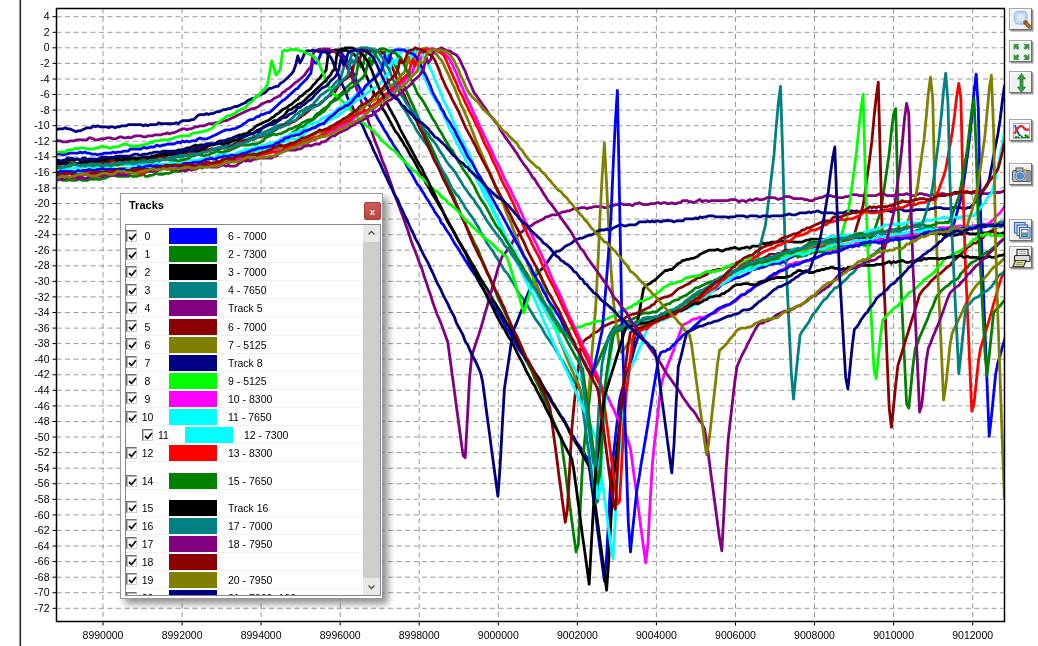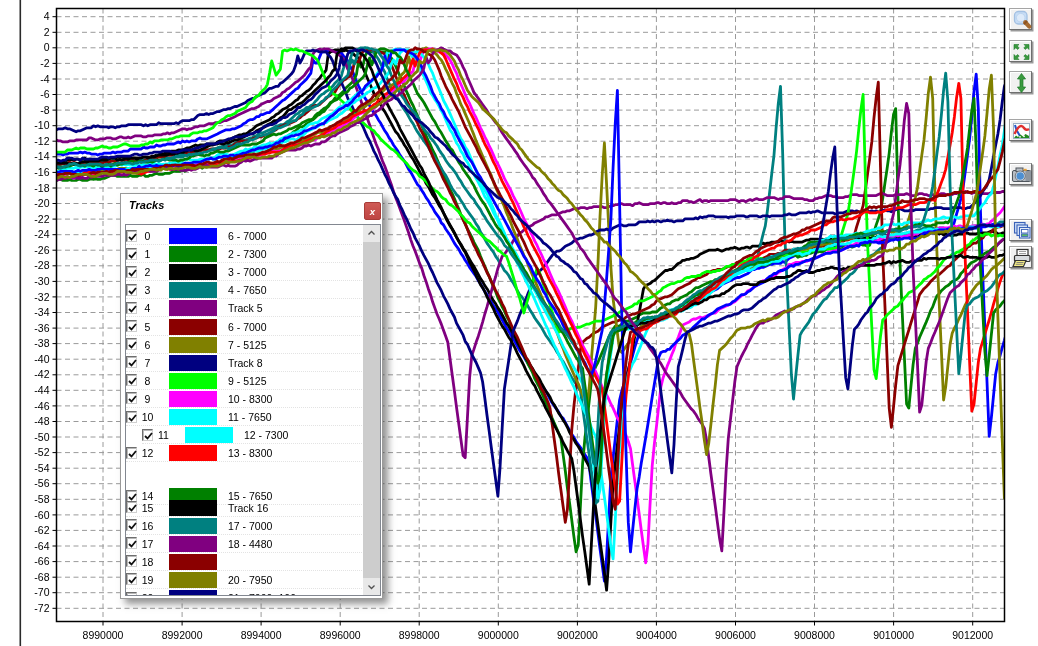--- a/index.html
+++ b/index.html
@@ -189,21 +189,21 @@
 <path stroke="#000000" d="M56.5,163.2 L58.7,163.2 L60.8,163.2 L63.0,163.2 L65.2,163.2 L67.4,163.2 L69.5,164.2 L71.7,163.2 L73.9,164.2 L76.1,163.2 L78.2,164.2 L80.4,162.2 L82.6,162.2 L84.8,161.2 L86.9,162.2 L89.1,161.2 L91.3,161.2 L93.5,161.2 L95.6,161.2 L97.8,161.2 L100.0,160.2 L102.2,160.2 L104.3,160.2 L106.5,160.2 L108.7,159.2 L110.9,158.1 L113.0,158.1 L115.2,158.1 L117.4,160.2 L119.6,159.2 L121.7,160.2 L123.9,159.2 L126.1,158.1 L128.2,159.2 L130.4,158.1 L132.6,158.1 L134.8,158.1 L136.9,159.2 L139.1,158.1 L141.3,158.1 L143.5,157.1 L145.6,157.1 L147.8,158.1 L150.0,158.1 L152.2,157.1 L154.3,157.1 L156.5,156.1 L158.7,155.1 L160.9,155.1 L163.0,155.1 L165.2,155.1 L167.4,155.1 L169.6,154.1 L171.7,154.1 L173.9,154.1 L176.1,155.1 L178.3,154.1 L180.4,153.1 L182.6,153.1 L184.8,151.1 L186.9,151.1 L189.1,150.0 L191.3,150.0 L193.5,150.0 L195.6,151.1 L197.8,151.1 L200.0,150.0 L202.2,149.0 L204.3,148.0 L206.5,147.0 L208.7,146.0 L210.9,145.0 L213.0,145.0 L215.2,144.0 L217.4,144.0 L219.6,143.0 L221.7,144.0 L223.9,144.0 L226.1,143.0 L228.3,143.0 L230.4,141.9 L232.6,140.9 L234.8,139.9 L237.0,139.9 L239.1,138.9 L241.3,137.9 L243.5,136.9 L245.7,135.9 L247.8,134.9 L250.0,133.9 L252.2,133.9 L254.3,132.8 L256.5,130.8 L258.7,129.8 L260.9,128.8 L263.0,127.8 L265.2,126.8 L267.4,124.7 L269.6,123.7 L271.7,122.7 L273.9,120.7 L276.1,120.7 L278.3,119.7 L280.4,117.7 L282.6,116.7 L284.8,114.6 L287.0,111.6 L289.1,109.6 L291.3,109.6 L293.5,107.5 L295.7,106.5 L297.8,104.5 L300.0,103.5 L302.2,102.5 L304.4,100.5 L306.5,98.4 L308.7,96.4 L310.9,94.4 L313.0,92.4 L315.2,90.3 L317.4,88.3 L319.6,86.3 L321.7,84.3 L323.9,82.2 L326.1,80.2 L328.3,77.2 L330.4,75.2 L332.6,71.1 L334.8,69.1 L337.0,53.9 L339.1,51.9 L341.3,48.9 L343.5,48.9 L345.7,47.8 L347.8,47.8 L350.0,47.8 L352.2,47.8 L354.4,48.9 L356.5,50.9 L358.7,51.9 L360.9,53.9 L363.1,54.9 L365.2,58.0 L367.4,61.0 L369.6,66.1 L371.8,70.1 L373.9,76.2 L376.1,81.2 L378.3,86.3 L380.4,91.4 L382.6,94.4 L384.8,99.4 L387.0,103.5 L389.1,107.5 L391.3,111.6 L393.5,115.6 L395.7,119.7 L397.8,123.7 L400.0,128.8 L402.2,132.8 L404.4,136.9 L406.5,140.9 L408.7,145.0 L410.9,149.0 L413.1,153.1 L415.2,157.1 L417.4,161.2 L419.6,165.2 L421.8,168.3 L423.9,173.3 L426.1,177.4 L428.3,181.4 L430.5,186.5 L432.6,190.5 L434.8,194.6 L437.0,199.6 L439.2,203.7 L441.3,207.7 L443.5,212.8 L445.7,216.8 L447.8,220.9 L450.0,224.9 L452.2,229.0 L454.4,233.0 L456.5,237.1 L458.7,241.1 L460.9,245.2 L463.1,249.2 L465.2,252.2 L467.4,257.3 L469.6,262.4 L471.8,266.4 L473.9,270.5 L476.1,275.5 L478.3,279.6 L480.5,284.6 L482.6,287.7 L484.8,291.7 L487.0,296.8 L489.2,300.8 L491.3,304.9 L493.5,308.9 L495.7,314.0 L497.9,318.0 L500.0,322.1 L502.2,326.1 L504.4,329.2 L506.5,333.2 L508.7,337.2 L510.9,340.3 L513.1,344.3 L515.2,348.4 L517.4,353.4 L519.6,357.5 L521.8,361.5 L523.9,365.6 L526.1,370.6 L528.3,374.7 L530.5,378.7 L532.6,382.8 L534.8,385.8 L537.0,390.9 L539.2,394.9 L541.3,399.0 L543.5,403.0 L545.7,408.1 L547.9,412.1 L550.0,416.2 L552.2,420.2 L554.4,425.3 L556.6,429.3 L558.7,433.4 L560.9,437.4 L563.1,442.5 L565.3,446.5 L567.4,450.6 L569.6,454.6 L571.8,458.7 L573.9,470.8 L576.1,487.0 L578.3,503.2 L580.5,520.4 L582.6,536.6 L584.8,551.8 L587.0,568.0 L589.2,584.2 L591.3,545.7 L593.5,506.2 L595.7,470.8 L597.9,452.6 L600.0,433.4 L602.2,414.2 L604.4,397.0 L606.6,389.9 L608.7,382.8 L610.9,375.7 L613.1,368.6 L615.3,361.5 L617.4,354.5 L619.6,347.4 L621.8,340.3 L624.0,333.2 L626.1,326.1 L628.3,326.1 L630.5,326.1 L632.6,326.1 L634.8,325.1 L637.0,325.1 L639.2,324.1 L641.3,323.1 L643.5,323.1 L645.7,323.1 L647.9,322.1 L650.0,322.1 L652.2,321.1 L654.4,320.0 L656.6,320.0 L658.7,320.0 L660.9,319.0 L663.1,318.0 L665.3,317.0 L667.4,315.0 L669.6,314.0 L671.8,313.0 L674.0,313.0 L676.1,312.0 L678.3,310.9 L680.5,310.9 L682.7,309.9 L684.8,308.9 L687.0,307.9 L689.2,305.9 L691.4,304.9 L693.5,303.9 L695.7,302.8 L697.9,303.9 L700.0,302.8 L702.2,301.8 L704.4,299.8 L706.6,299.8 L708.7,297.8 L710.9,296.8 L713.1,296.8 L715.3,295.8 L717.4,295.8 L719.6,295.8 L721.8,293.7 L724.0,293.7 L726.1,291.7 L728.3,290.7 L730.5,288.7 L732.7,286.7 L734.8,285.6 L737.0,284.6 L739.2,284.6 L741.4,284.6 L743.5,283.6 L745.7,283.6 L747.9,283.6 L750.1,284.6 L752.2,284.6 L754.4,284.6 L756.6,284.6 L758.8,282.6 L760.9,281.6 L763.1,281.6 L765.3,281.6 L767.4,280.6 L769.6,279.6 L771.8,278.6 L774.0,278.6 L776.1,277.5 L778.3,277.5 L780.5,277.5 L782.7,277.5 L784.8,277.5 L787.0,276.5 L789.2,276.5 L791.4,275.5 L793.5,273.5 L795.7,272.5 L797.9,270.5 L800.1,270.5 L802.2,271.5 L804.4,271.5 L806.6,270.5 L808.8,272.5 L810.9,272.5 L813.1,272.5 L815.3,271.5 L817.5,270.5 L819.6,270.5 L821.8,269.5 L824.0,269.5 L826.1,268.4 L828.3,268.4 L830.5,267.4 L832.7,267.4 L834.8,268.4 L837.0,268.4 L839.2,269.5 L841.4,269.5 L843.5,268.4 L845.7,269.5 L847.9,267.4 L850.1,267.4 L852.2,268.4 L854.4,267.4 L856.6,266.4 L858.8,266.4 L860.9,265.4 L863.1,265.4 L865.3,265.4 L867.5,265.4 L869.6,265.4 L871.8,265.4 L874.0,265.4 L876.2,264.4 L878.3,264.4 L880.5,264.4 L882.7,263.4 L884.9,263.4 L887.0,262.4 L889.2,261.4 L891.4,263.4 L893.5,261.4 L895.7,262.4 L897.9,261.4 L900.1,261.4 L902.2,260.3 L904.4,261.4 L906.6,262.4 L908.8,262.4 L910.9,261.4 L913.1,260.3 L915.3,261.4 L917.5,260.3 L919.6,260.3 L921.8,260.3 L924.0,258.3 L926.2,259.3 L928.3,258.3 L930.5,258.3 L932.7,258.3 L934.9,258.3 L937.0,258.3 L939.2,259.3 L941.4,258.3 L943.6,258.3 L945.7,258.3 L947.9,257.3 L950.1,257.3 L952.2,256.3 L954.4,256.3 L956.6,256.3 L958.8,256.3 L960.9,255.3 L963.1,257.3 L965.3,257.3 L967.5,256.3 L969.6,257.3 L971.8,257.3 L974.0,257.3 L976.2,257.3 L978.3,258.3 L980.5,258.3 L982.7,258.3 L984.9,257.3 L987.0,257.3 L989.2,256.3 L991.4,257.3 L993.6,257.3 L995.7,257.3 L997.9,256.3 L1000.1,255.3 L1002.3,255.3 L1004.4,254.3 L1006.6,254.3"></path>
 <path stroke="#008080" d="M56.5,167.2 L58.7,167.2 L60.8,168.3 L63.0,167.2 L65.2,166.2 L67.4,166.2 L69.5,164.2 L71.7,164.2 L73.9,163.2 L76.1,164.2 L78.2,165.2 L80.4,166.2 L82.6,165.2 L84.8,165.2 L86.9,165.2 L89.1,164.2 L91.3,164.2 L93.5,164.2 L95.6,164.2 L97.8,164.2 L100.0,164.2 L102.2,165.2 L104.3,165.2 L106.5,164.2 L108.7,165.2 L110.9,164.2 L113.0,165.2 L115.2,164.2 L117.4,163.2 L119.6,163.2 L121.7,163.2 L123.9,163.2 L126.1,162.2 L128.2,163.2 L130.4,163.2 L132.6,164.2 L134.8,163.2 L136.9,163.2 L139.1,162.2 L141.3,162.2 L143.5,162.2 L145.6,161.2 L147.8,161.2 L150.0,160.2 L152.2,160.2 L154.3,160.2 L156.5,160.2 L158.7,161.2 L160.9,160.2 L163.0,159.2 L165.2,160.2 L167.4,158.1 L169.6,159.2 L171.7,158.1 L173.9,158.1 L176.1,156.1 L178.3,156.1 L180.4,155.1 L182.6,155.1 L184.8,155.1 L186.9,156.1 L189.1,154.1 L191.3,155.1 L193.5,154.1 L195.6,154.1 L197.8,154.1 L200.0,153.1 L202.2,153.1 L204.3,152.1 L206.5,152.1 L208.7,151.1 L210.9,150.0 L213.0,149.0 L215.2,149.0 L217.4,148.0 L219.6,148.0 L221.7,147.0 L223.9,148.0 L226.1,147.0 L228.3,149.0 L230.4,148.0 L232.6,147.0 L234.8,146.0 L237.0,144.0 L239.1,144.0 L241.3,144.0 L243.5,143.0 L245.7,141.9 L247.8,141.9 L250.0,139.9 L252.2,139.9 L254.3,138.9 L256.5,137.9 L258.7,135.9 L260.9,135.9 L263.0,134.9 L265.2,134.9 L267.4,133.9 L269.6,132.8 L271.7,131.8 L273.9,130.8 L276.1,128.8 L278.3,127.8 L280.4,127.8 L282.6,126.8 L284.8,125.8 L287.0,124.7 L289.1,122.7 L291.3,121.7 L293.5,120.7 L295.7,120.7 L297.8,117.7 L300.0,115.6 L302.2,114.6 L304.4,111.6 L306.5,110.6 L308.7,109.6 L310.9,108.6 L313.0,107.5 L315.2,106.5 L317.4,105.5 L319.6,103.5 L321.7,101.5 L323.9,100.5 L326.1,97.4 L328.3,96.4 L330.4,93.4 L332.6,90.3 L334.8,88.3 L337.0,86.3 L339.1,83.3 L341.3,81.2 L343.5,79.2 L345.7,77.2 L347.8,75.2 L350.0,64.0 L352.2,60.0 L354.4,64.0 L356.5,58.0 L358.7,49.9 L360.9,49.9 L363.1,48.9 L365.2,47.8 L367.4,47.8 L369.6,48.9 L371.8,48.9 L373.9,49.9 L376.1,49.9 L378.3,51.9 L380.4,54.9 L382.6,58.0 L384.8,61.0 L387.0,66.1 L389.1,69.1 L391.3,75.2 L393.5,80.2 L395.7,85.3 L397.8,89.3 L400.0,93.4 L402.2,96.4 L404.4,99.4 L406.5,103.5 L408.7,106.5 L410.9,108.6 L413.1,111.6 L415.2,113.6 L417.4,116.7 L419.6,120.7 L421.8,124.7 L423.9,128.8 L426.1,131.8 L428.3,133.9 L430.5,137.9 L432.6,139.9 L434.8,143.0 L437.0,146.0 L439.2,150.0 L441.3,153.1 L443.5,156.1 L445.7,160.2 L447.8,163.2 L450.0,166.2 L452.2,168.3 L454.4,171.3 L456.5,174.3 L458.7,178.4 L460.9,181.4 L463.1,185.5 L465.2,188.5 L467.4,191.5 L469.6,194.6 L471.8,197.6 L473.9,199.6 L476.1,203.7 L478.3,206.7 L480.5,209.7 L482.6,213.8 L484.8,216.8 L487.0,220.9 L489.2,223.9 L491.3,226.9 L493.5,230.0 L495.7,233.0 L497.9,236.1 L500.0,238.1 L502.2,241.1 L504.4,245.2 L506.5,247.2 L508.7,249.2 L510.9,253.3 L513.1,256.3 L515.2,259.3 L517.4,262.4 L519.6,265.4 L521.8,269.5 L523.9,272.5 L526.1,276.5 L528.3,279.6 L530.5,282.6 L532.6,285.6 L534.8,288.7 L537.0,291.7 L539.2,295.8 L541.3,299.8 L543.5,302.8 L545.7,305.9 L547.9,307.9 L550.0,312.0 L552.2,314.0 L554.4,318.0 L556.6,321.1 L558.7,324.1 L560.9,328.1 L563.1,330.2 L565.3,332.2 L567.4,335.2 L569.6,338.3 L571.8,341.3 L573.9,344.3 L576.1,347.4 L578.3,350.4 L580.5,364.6 L582.6,380.8 L584.8,398.0 L587.0,414.2 L589.2,430.3 L591.3,446.5 L593.5,462.7 L595.7,465.8 L597.9,426.3 L600.0,385.8 L602.2,362.5 L604.4,353.4 L606.6,345.3 L608.7,337.2 L610.9,332.2 L613.1,330.2 L615.3,330.2 L617.4,328.1 L619.6,328.1 L621.8,327.1 L624.0,326.1 L626.1,325.1 L628.3,324.1 L630.5,323.1 L632.6,324.1 L634.8,323.1 L637.0,324.1 L639.2,321.1 L641.3,320.0 L643.5,318.0 L645.7,318.0 L647.9,317.0 L650.0,318.0 L652.2,318.0 L654.4,317.0 L656.6,317.0 L658.7,316.0 L660.9,314.0 L663.1,314.0 L665.3,312.0 L667.4,312.0 L669.6,310.9 L671.8,309.9 L674.0,309.9 L676.1,307.9 L678.3,306.9 L680.5,304.9 L682.7,303.9 L684.8,301.8 L687.0,299.8 L689.2,298.8 L691.4,296.8 L693.5,294.7 L695.7,293.7 L697.9,291.7 L700.0,290.7 L702.2,290.7 L704.4,288.7 L706.6,288.7 L708.7,286.7 L710.9,284.6 L713.1,282.6 L715.3,280.6 L717.4,279.6 L719.6,277.5 L721.8,276.5 L724.0,275.5 L726.1,274.5 L728.3,273.5 L730.5,272.5 L732.7,271.5 L734.8,271.5 L737.0,270.5 L739.2,269.5 L741.4,267.4 L743.5,265.4 L745.7,264.4 L747.9,263.4 L750.1,262.4 L752.2,262.4 L754.4,261.4 L756.6,260.3 L758.8,259.3 L760.9,259.3 L763.1,259.3 L765.3,259.3 L767.4,258.3 L769.6,257.3 L771.8,257.3 L774.0,256.3 L776.1,255.3 L778.3,254.3 L780.5,253.3 L782.7,253.3 L784.8,252.2 L787.0,252.2 L789.2,250.2 L791.4,251.2 L793.5,250.2 L795.7,249.2 L797.9,248.2 L800.1,249.2 L802.2,248.2 L804.4,248.2 L806.6,247.2 L808.8,245.2 L810.9,245.2 L813.1,244.2 L815.3,244.2 L817.5,243.1 L819.6,243.1 L821.8,242.1 L824.0,242.1 L826.1,240.1 L828.3,241.1 L830.5,241.1 L832.7,242.1 L834.8,241.1 L837.0,240.1 L839.2,239.1 L841.4,238.1 L843.5,238.1 L845.7,238.1 L847.9,238.1 L850.1,237.1 L852.2,237.1 L854.4,237.1 L856.6,237.1 L858.8,236.1 L860.9,237.1 L863.1,236.1 L865.3,235.0 L867.5,235.0 L869.6,234.0 L871.8,233.0 L874.0,233.0 L876.2,233.0 L878.3,232.0 L880.5,234.0 L882.7,234.0 L884.9,233.0 L887.0,231.0 L889.2,230.0 L891.4,230.0 L893.5,230.0 L895.7,230.0 L897.9,231.0 L900.1,231.0 L902.2,230.0 L904.4,229.0 L906.6,229.0 L908.8,226.9 L910.9,228.0 L913.1,226.9 L915.3,226.9 L917.5,225.9 L919.6,226.9 L921.8,224.9 L924.0,218.9 L926.2,211.8 L928.3,204.7 L930.5,197.6 L932.7,186.5 L934.9,170.3 L937.0,153.1 L939.2,136.9 L941.4,114.6 L943.6,90.3 L945.7,73.1 L947.9,101.5 L950.1,186.5 L952.2,239.1 L954.4,284.6 L956.6,329.2 L958.8,373.7 L960.9,354.5 L963.1,333.2 L965.3,312.0 L967.5,304.9 L969.6,303.9 L971.8,300.8 L974.0,298.8 L976.2,297.8 L978.3,296.8 L980.5,294.7 L982.7,292.7 L984.9,291.7 L987.0,290.7 L989.2,288.7 L991.4,286.7 L993.6,283.6 L995.7,280.6 L997.9,276.5 L1000.1,274.5 L1002.3,273.5 L1004.4,271.5 L1006.6,269.5"></path>
 <path stroke="#800080" d="M56.5,180.4 L58.7,179.4 L60.8,179.4 L63.0,178.4 L65.2,178.4 L67.4,177.4 L69.5,177.4 L71.7,177.4 L73.9,177.4 L76.1,177.4 L78.2,178.4 L80.4,178.4 L82.6,177.4 L84.8,178.4 L86.9,178.4 L89.1,176.4 L91.3,177.4 L93.5,176.4 L95.6,176.4 L97.8,176.4 L100.0,176.4 L102.2,176.4 L104.3,175.3 L106.5,175.3 L108.7,175.3 L110.9,175.3 L113.0,175.3 L115.2,175.3 L117.4,174.3 L119.6,174.3 L121.7,175.3 L123.9,174.3 L126.1,175.3 L128.2,174.3 L130.4,172.3 L132.6,172.3 L134.8,172.3 L136.9,171.3 L139.1,170.3 L141.3,170.3 L143.5,170.3 L145.6,170.3 L147.8,170.3 L150.0,171.3 L152.2,171.3 L154.3,171.3 L156.5,171.3 L158.7,170.3 L160.9,169.3 L163.0,168.3 L165.2,168.3 L167.4,169.3 L169.6,168.3 L171.7,169.3 L173.9,169.3 L176.1,169.3 L178.3,169.3 L180.4,170.3 L182.6,170.3 L184.8,170.3 L186.9,170.3 L189.1,169.3 L191.3,170.3 L193.5,169.3 L195.6,169.3 L197.8,168.3 L200.0,166.2 L202.2,166.2 L204.3,166.2 L206.5,165.2 L208.7,166.2 L210.9,167.2 L213.0,167.2 L215.2,167.2 L217.4,167.2 L219.6,166.2 L221.7,165.2 L223.9,165.2 L226.1,166.2 L228.3,165.2 L230.4,166.2 L232.6,166.2 L234.8,166.2 L237.0,165.2 L239.1,163.2 L241.3,162.2 L243.5,160.2 L245.7,161.2 L247.8,160.2 L250.0,161.2 L252.2,160.2 L254.3,159.2 L256.5,159.2 L258.7,158.1 L260.9,158.1 L263.0,158.1 L265.2,158.1 L267.4,158.1 L269.6,158.1 L271.7,158.1 L273.9,156.1 L276.1,156.1 L278.3,154.1 L280.4,153.1 L282.6,152.1 L284.8,151.1 L287.0,150.0 L289.1,150.0 L291.3,150.0 L293.5,150.0 L295.7,150.0 L297.8,149.0 L300.0,149.0 L302.2,148.0 L304.4,146.0 L306.5,146.0 L308.7,145.0 L310.9,146.0 L313.0,145.0 L315.2,144.0 L317.4,144.0 L319.6,144.0 L321.7,141.9 L323.9,141.9 L326.1,140.9 L328.3,138.9 L330.4,136.9 L332.6,135.9 L334.8,135.9 L337.0,133.9 L339.1,132.8 L341.3,131.8 L343.5,130.8 L345.7,129.8 L347.8,128.8 L350.0,126.8 L352.2,125.8 L354.4,124.7 L356.5,122.7 L358.7,122.7 L360.9,120.7 L363.1,119.7 L365.2,118.7 L367.4,117.7 L369.6,115.6 L371.8,115.6 L373.9,113.6 L376.1,111.6 L378.3,110.6 L380.4,108.6 L382.6,106.5 L384.8,103.5 L387.0,101.5 L389.1,100.5 L391.3,99.4 L393.5,97.4 L395.7,96.4 L397.8,95.4 L400.0,93.4 L402.2,92.4 L404.4,89.3 L406.5,88.3 L408.7,86.3 L410.9,84.3 L413.1,81.2 L415.2,79.2 L417.4,77.2 L419.6,75.2 L421.8,72.1 L423.9,68.1 L426.1,56.9 L428.3,63.0 L430.5,60.0 L432.6,53.9 L434.8,49.9 L437.0,49.9 L439.2,48.9 L441.3,47.8 L443.5,48.9 L445.7,49.9 L447.8,50.9 L450.0,50.9 L452.2,52.9 L454.4,53.9 L456.5,54.9 L458.7,58.0 L460.9,62.0 L463.1,67.1 L465.2,71.1 L467.4,77.2 L469.6,82.2 L471.8,87.3 L473.9,92.4 L476.1,95.4 L478.3,98.4 L480.5,101.5 L482.6,104.5 L484.8,107.5 L487.0,110.6 L489.2,114.6 L491.3,116.7 L493.5,119.7 L495.7,122.7 L497.9,124.7 L500.0,128.8 L502.2,132.8 L504.4,135.9 L506.5,138.9 L508.7,141.9 L510.9,145.0 L513.1,148.0 L515.2,151.1 L517.4,154.1 L519.6,158.1 L521.8,161.2 L523.9,164.2 L526.1,167.2 L528.3,170.3 L530.5,173.3 L532.6,177.4 L534.8,179.4 L537.0,183.4 L539.2,186.5 L541.3,189.5 L543.5,193.6 L545.7,196.6 L547.9,200.6 L550.0,202.7 L552.2,205.7 L554.4,208.7 L556.6,211.8 L558.7,214.8 L560.9,217.8 L563.1,220.9 L565.3,223.9 L567.4,226.9 L569.6,230.0 L571.8,233.0 L573.9,237.1 L576.1,241.1 L578.3,244.2 L580.5,248.2 L582.6,250.2 L584.8,253.3 L587.0,257.3 L589.2,260.3 L591.3,263.4 L593.5,266.4 L595.7,269.5 L597.9,272.5 L600.0,275.5 L602.2,278.6 L604.4,281.6 L606.6,284.6 L608.7,287.7 L610.9,291.7 L613.1,295.8 L615.3,298.8 L617.4,300.8 L619.6,303.9 L621.8,306.9 L624.0,309.9 L626.1,312.0 L628.3,316.0 L630.5,320.0 L632.6,323.1 L634.8,326.1 L637.0,329.2 L639.2,333.2 L641.3,335.2 L643.5,339.3 L645.7,341.3 L647.9,345.3 L650.0,348.4 L652.2,351.4 L654.4,354.5 L656.6,357.5 L658.7,360.5 L660.9,363.6 L663.1,367.6 L665.3,371.7 L667.4,374.7 L669.6,377.7 L671.8,380.8 L674.0,383.8 L676.1,386.8 L678.3,389.9 L680.5,392.9 L682.7,397.0 L684.8,400.0 L687.0,403.0 L689.2,406.1 L691.4,409.1 L693.5,411.1 L695.7,414.2 L697.9,418.2 L700.0,421.2 L702.2,424.3 L704.4,428.3 L706.6,440.5 L708.7,456.7 L710.9,473.9 L713.1,490.0 L715.3,506.2 L717.4,522.4 L719.6,538.6 L721.8,550.8 L724.0,511.3 L726.1,470.8 L728.3,438.4 L730.5,419.2 L732.7,400.0 L734.8,381.8 L737.0,366.6 L739.2,361.5 L741.4,356.5 L743.5,352.4 L745.7,348.4 L747.9,343.3 L750.1,339.3 L752.2,335.2 L754.4,331.2 L756.6,327.1 L758.8,324.1 L760.9,323.1 L763.1,323.1 L765.3,321.1 L767.4,321.1 L769.6,320.0 L771.8,319.0 L774.0,317.0 L776.1,315.0 L778.3,314.0 L780.5,313.0 L782.7,312.0 L784.8,310.9 L787.0,312.0 L789.2,310.9 L791.4,308.9 L793.5,308.9 L795.7,306.9 L797.9,305.9 L800.1,305.9 L802.2,303.9 L804.4,302.8 L806.6,300.8 L808.8,298.8 L810.9,297.8 L813.1,295.8 L815.3,295.8 L817.5,293.7 L819.6,292.7 L821.8,290.7 L824.0,289.7 L826.1,287.7 L828.3,286.7 L830.5,284.6 L832.7,281.6 L834.8,279.6 L837.0,276.5 L839.2,274.5 L841.4,273.5 L843.5,271.5 L845.7,270.5 L847.9,269.5 L850.1,269.5 L852.2,267.4 L854.4,267.4 L856.6,267.4 L858.8,265.4 L860.9,265.4 L863.1,264.4 L865.3,262.4 L867.5,261.4 L869.6,261.4 L871.8,260.3 L874.0,260.3 L876.2,259.3 L878.3,257.3 L880.5,256.3 L882.7,255.3 L884.9,247.2 L887.0,239.1 L889.2,231.0 L891.4,222.9 L893.5,213.8 L895.7,197.6 L897.9,180.4 L900.1,164.2 L902.2,144.0 L904.4,119.7 L906.6,103.5 L908.8,113.6 L910.9,204.7 L913.1,269.5 L915.3,317.0 L917.5,364.6 L919.6,412.1 L921.8,405.0 L924.0,382.8 L926.2,361.5 L928.3,348.4 L930.5,343.3 L932.7,337.2 L934.9,332.2 L937.0,327.1 L939.2,322.1 L941.4,316.0 L943.6,309.9 L945.7,303.9 L947.9,297.8 L950.1,292.7 L952.2,290.7 L954.4,288.7 L956.6,286.7 L958.8,285.6 L960.9,282.6 L963.1,280.6 L965.3,278.6 L967.5,274.5 L969.6,273.5 L971.8,270.5 L974.0,268.4 L976.2,265.4 L978.3,264.4 L980.5,262.4 L982.7,259.3 L984.9,258.3 L987.0,255.3 L989.2,253.3 L991.4,251.2 L993.6,249.2 L995.7,247.2 L997.9,244.2 L1000.1,242.1 L1002.3,240.1 L1004.4,239.1 L1006.6,237.1"></path>
 <path stroke="#8B0000" d="M56.5,175.3 L58.7,174.3 L60.8,174.3 L63.0,174.3 L65.2,173.3 L67.4,173.3 L69.5,173.3 L71.7,174.3 L73.9,174.3 L76.1,174.3 L78.2,175.3 L80.4,175.3 L82.6,174.3 L84.8,174.3 L86.9,174.3 L89.1,174.3 L91.3,173.3 L93.5,172.3 L95.6,173.3 L97.8,172.3 L100.0,172.3 L102.2,172.3 L104.3,172.3 L106.5,171.3 L108.7,172.3 L110.9,171.3 L113.0,171.3 L115.2,170.3 L117.4,170.3 L119.6,171.3 L121.7,171.3 L123.9,171.3 L126.1,171.3 L128.2,170.3 L130.4,171.3 L132.6,169.3 L134.8,170.3 L136.9,169.3 L139.1,169.3 L141.3,169.3 L143.5,169.3 L145.6,169.3 L147.8,169.3 L150.0,169.3 L152.2,169.3 L154.3,168.3 L156.5,168.3 L158.7,168.3 L160.9,167.2 L163.0,167.2 L165.2,165.2 L167.4,165.2 L169.6,166.2 L171.7,165.2 L173.9,165.2 L176.1,165.2 L178.3,165.2 L180.4,165.2 L182.6,165.2 L184.8,165.2 L186.9,165.2 L189.1,165.2 L191.3,165.2 L193.5,165.2 L195.6,166.2 L197.8,165.2 L200.0,164.2 L202.2,164.2 L204.3,163.2 L206.5,162.2 L208.7,162.2 L210.9,163.2 L213.0,163.2 L215.2,162.2 L217.4,161.2 L219.6,162.2 L221.7,160.2 L223.9,159.2 L226.1,159.2 L228.3,159.2 L230.4,158.1 L232.6,159.2 L234.8,158.1 L237.0,157.1 L239.1,156.1 L241.3,156.1 L243.5,156.1 L245.7,155.1 L247.8,155.1 L250.0,155.1 L252.2,155.1 L254.3,154.1 L256.5,155.1 L258.7,154.1 L260.9,153.1 L263.0,152.1 L265.2,152.1 L267.4,151.1 L269.6,150.0 L271.7,149.0 L273.9,147.0 L276.1,147.0 L278.3,146.0 L280.4,145.0 L282.6,146.0 L284.8,146.0 L287.0,145.0 L289.1,144.0 L291.3,143.0 L293.5,143.0 L295.7,141.9 L297.8,140.9 L300.0,139.9 L302.2,137.9 L304.4,137.9 L306.5,136.9 L308.7,135.9 L310.9,134.9 L313.0,133.9 L315.2,132.8 L317.4,131.8 L319.6,129.8 L321.7,130.8 L323.9,129.8 L326.1,128.8 L328.3,128.8 L330.4,126.8 L332.6,125.8 L334.8,124.7 L337.0,122.7 L339.1,121.7 L341.3,120.7 L343.5,118.7 L345.7,117.7 L347.8,116.7 L350.0,114.6 L352.2,113.6 L354.4,110.6 L356.5,110.6 L358.7,107.5 L360.9,105.5 L363.1,104.5 L365.2,103.5 L367.4,101.5 L369.6,100.5 L371.8,98.4 L373.9,95.4 L376.1,94.4 L378.3,92.4 L380.4,90.3 L382.6,88.3 L384.8,85.3 L387.0,83.3 L389.1,80.2 L391.3,79.2 L393.5,76.2 L395.7,74.1 L397.8,70.1 L400.0,60.0 L402.2,63.0 L404.4,62.0 L406.5,55.9 L408.7,50.9 L410.9,49.9 L413.1,49.9 L415.2,47.8 L417.4,48.9 L419.6,48.9 L421.8,49.9 L423.9,51.9 L426.1,51.9 L428.3,53.9 L430.5,54.9 L432.6,56.9 L434.8,60.0 L437.0,65.0 L439.2,70.1 L441.3,76.2 L443.5,81.2 L445.7,86.3 L447.8,90.3 L450.0,94.4 L452.2,99.4 L454.4,103.5 L456.5,107.5 L458.7,111.6 L460.9,116.7 L463.1,121.7 L465.2,126.8 L467.4,130.8 L469.6,134.9 L471.8,138.9 L473.9,143.0 L476.1,147.0 L478.3,152.1 L480.5,156.1 L482.6,160.2 L484.8,164.2 L487.0,168.3 L489.2,172.3 L491.3,177.4 L493.5,181.4 L495.7,186.5 L497.9,190.5 L500.0,194.6 L502.2,198.6 L504.4,202.7 L506.5,207.7 L508.7,211.8 L510.9,215.8 L513.1,220.9 L515.2,224.9 L517.4,229.0 L519.6,233.0 L521.8,238.1 L523.9,242.1 L526.1,247.2 L528.3,252.2 L530.5,256.3 L532.6,260.3 L534.8,264.4 L537.0,268.4 L539.2,273.5 L541.3,277.5 L543.5,282.6 L545.7,286.7 L547.9,291.7 L550.0,294.7 L552.2,298.8 L554.4,302.8 L556.6,306.9 L558.7,309.9 L560.9,315.0 L563.1,320.0 L565.3,324.1 L567.4,329.2 L569.6,333.2 L571.8,338.3 L573.9,341.3 L576.1,347.4 L578.3,350.4 L580.5,354.5 L582.6,359.5 L584.8,364.6 L587.0,368.6 L589.2,372.7 L591.3,376.7 L593.5,380.8 L595.7,384.8 L597.9,389.9 L600.0,403.0 L602.2,419.2 L604.4,435.4 L606.6,452.6 L608.7,468.8 L610.9,485.0 L613.1,501.2 L615.3,509.3 L617.4,468.8 L619.6,429.3 L621.8,398.0 L624.0,380.8 L626.1,361.5 L628.3,344.3 L630.5,332.2 L632.6,331.2 L634.8,330.2 L637.0,329.2 L639.2,328.1 L641.3,328.1 L643.5,327.1 L645.7,326.1 L647.9,325.1 L650.0,323.1 L652.2,323.1 L654.4,322.1 L656.6,320.0 L658.7,319.0 L660.9,318.0 L663.1,317.0 L665.3,317.0 L667.4,317.0 L669.6,315.0 L671.8,315.0 L674.0,313.0 L676.1,312.0 L678.3,310.9 L680.5,309.9 L682.7,308.9 L684.8,306.9 L687.0,305.9 L689.2,303.9 L691.4,301.8 L693.5,300.8 L695.7,298.8 L697.9,297.8 L700.0,296.8 L702.2,293.7 L704.4,291.7 L706.6,289.7 L708.7,287.7 L710.9,286.7 L713.1,284.6 L715.3,282.6 L717.4,281.6 L719.6,280.6 L721.8,278.6 L724.0,276.5 L726.1,273.5 L728.3,271.5 L730.5,269.5 L732.7,267.4 L734.8,266.4 L737.0,263.4 L739.2,261.4 L741.4,260.3 L743.5,258.3 L745.7,257.3 L747.9,256.3 L750.1,255.3 L752.2,255.3 L754.4,253.3 L756.6,251.2 L758.8,250.2 L760.9,248.2 L763.1,247.2 L765.3,246.2 L767.4,245.2 L769.6,245.2 L771.8,244.2 L774.0,243.1 L776.1,242.1 L778.3,241.1 L780.5,239.1 L782.7,238.1 L784.8,237.1 L787.0,237.1 L789.2,236.1 L791.4,235.0 L793.5,234.0 L795.7,234.0 L797.9,233.0 L800.1,232.0 L802.2,230.0 L804.4,230.0 L806.6,228.0 L808.8,228.0 L810.9,226.9 L813.1,225.9 L815.3,224.9 L817.5,223.9 L819.6,222.9 L821.8,221.9 L824.0,222.9 L826.1,220.9 L828.3,220.9 L830.5,220.9 L832.7,217.8 L834.8,216.8 L837.0,217.8 L839.2,216.8 L841.4,216.8 L843.5,215.8 L845.7,214.8 L847.9,213.8 L850.1,213.8 L852.2,212.8 L854.4,212.8 L856.6,212.8 L858.8,211.8 L860.9,211.8 L863.1,210.8 L865.3,209.7 L867.5,208.7 L869.6,206.7 L871.8,207.7 L874.0,206.7 L876.2,207.7 L878.3,206.7 L880.5,206.7 L882.7,206.7 L884.9,206.7 L887.0,206.7 L889.2,205.7 L891.4,205.7 L893.5,204.7 L895.7,203.7 L897.9,202.7 L900.1,202.7 L902.2,200.6 L904.4,201.7 L906.6,201.7 L908.8,201.7 L910.9,200.6 L913.1,200.6 L915.3,199.6 L917.5,199.6 L919.6,198.6 L921.8,198.6 L924.0,198.6 L926.2,199.6 L928.3,199.6 L930.5,199.6 L932.7,198.6 L934.9,196.6 L937.0,196.6 L939.2,195.6 L941.4,195.6 L943.6,195.6 L945.7,195.6 L947.9,194.6 L950.1,194.6 L952.2,193.6 L954.4,192.5 L956.6,192.5 L958.8,192.5 L960.9,191.5 L963.1,192.5 L965.3,192.5 L967.5,191.5 L969.6,192.5 L971.8,192.5 L974.0,191.5 L976.2,191.5 L978.3,192.5 L980.5,192.5 L982.7,190.5 L984.9,187.5 L987.0,184.4 L989.2,181.4 L991.4,178.4 L993.6,176.4 L995.7,172.3 L997.9,169.3 L1000.1,161.2 L1002.3,152.1 L1004.4,141.9 L1006.6,132.8"></path>
 <path stroke="#808000" d="M56.5,178.4 L58.7,177.4 L60.8,176.4 L63.0,176.4 L65.2,177.4 L67.4,176.4 L69.5,177.4 L71.7,176.4 L73.9,176.4 L76.1,175.3 L78.2,174.3 L80.4,174.3 L82.6,174.3 L84.8,174.3 L86.9,174.3 L89.1,175.3 L91.3,176.4 L93.5,176.4 L95.6,176.4 L97.8,175.3 L100.0,174.3 L102.2,173.3 L104.3,173.3 L106.5,173.3 L108.7,174.3 L110.9,174.3 L113.0,174.3 L115.2,173.3 L117.4,171.3 L119.6,171.3 L121.7,171.3 L123.9,171.3 L126.1,172.3 L128.2,172.3 L130.4,172.3 L132.6,173.3 L134.8,173.3 L136.9,173.3 L139.1,172.3 L141.3,171.3 L143.5,171.3 L145.6,170.3 L147.8,170.3 L150.0,169.3 L152.2,169.3 L154.3,169.3 L156.5,170.3 L158.7,169.3 L160.9,170.3 L163.0,168.3 L165.2,169.3 L167.4,169.3 L169.6,168.3 L171.7,168.3 L173.9,169.3 L176.1,168.3 L178.3,169.3 L180.4,168.3 L182.6,168.3 L184.8,167.2 L186.9,167.2 L189.1,167.2 L191.3,168.3 L193.5,168.3 L195.6,168.3 L197.8,167.2 L200.0,166.2 L202.2,167.2 L204.3,167.2 L206.5,167.2 L208.7,167.2 L210.9,166.2 L213.0,166.2 L215.2,166.2 L217.4,166.2 L219.6,165.2 L221.7,164.2 L223.9,163.2 L226.1,161.2 L228.3,162.2 L230.4,162.2 L232.6,162.2 L234.8,162.2 L237.0,161.2 L239.1,161.2 L241.3,160.2 L243.5,159.2 L245.7,158.1 L247.8,157.1 L250.0,157.1 L252.2,157.1 L254.3,157.1 L256.5,158.1 L258.7,158.1 L260.9,158.1 L263.0,157.1 L265.2,157.1 L267.4,157.1 L269.6,156.1 L271.7,156.1 L273.9,156.1 L276.1,154.1 L278.3,154.1 L280.4,153.1 L282.6,152.1 L284.8,151.1 L287.0,150.0 L289.1,149.0 L291.3,148.0 L293.5,148.0 L295.7,147.0 L297.8,146.0 L300.0,145.0 L302.2,144.0 L304.4,143.0 L306.5,143.0 L308.7,141.9 L310.9,140.9 L313.0,139.9 L315.2,137.9 L317.4,137.9 L319.6,137.9 L321.7,135.9 L323.9,136.9 L326.1,135.9 L328.3,134.9 L330.4,134.9 L332.6,132.8 L334.8,132.8 L337.0,130.8 L339.1,129.8 L341.3,129.8 L343.5,127.8 L345.7,126.8 L347.8,125.8 L350.0,123.7 L352.2,122.7 L354.4,121.7 L356.5,120.7 L358.7,119.7 L360.9,118.7 L363.1,116.7 L365.2,114.6 L367.4,112.6 L369.6,110.6 L371.8,108.6 L373.9,107.5 L376.1,106.5 L378.3,104.5 L380.4,103.5 L382.6,101.5 L384.8,100.5 L387.0,98.4 L389.1,96.4 L391.3,95.4 L393.5,94.4 L395.7,91.4 L397.8,89.3 L400.0,88.3 L402.2,86.3 L404.4,84.3 L406.5,83.3 L408.7,80.2 L410.9,77.2 L413.1,75.2 L415.2,73.1 L417.4,71.1 L419.6,61.0 L421.8,63.0 L423.9,62.0 L426.1,55.9 L428.3,50.9 L430.5,49.9 L432.6,49.9 L434.8,49.9 L437.0,50.9 L439.2,49.9 L441.3,49.9 L443.5,50.9 L445.7,50.9 L447.8,52.9 L450.0,54.9 L452.2,58.0 L454.4,61.0 L456.5,66.1 L458.7,70.1 L460.9,76.2 L463.1,80.2 L465.2,85.3 L467.4,90.3 L469.6,93.4 L471.8,96.4 L473.9,98.4 L476.1,100.5 L478.3,102.5 L480.5,105.5 L482.6,108.6 L484.8,110.6 L487.0,112.6 L489.2,114.6 L491.3,116.7 L493.5,118.7 L495.7,121.7 L497.9,124.7 L500.0,126.8 L502.2,129.8 L504.4,131.8 L506.5,132.8 L508.7,135.9 L510.9,137.9 L513.1,139.9 L515.2,141.9 L517.4,144.0 L519.6,148.0 L521.8,150.0 L523.9,153.1 L526.1,156.1 L528.3,159.2 L530.5,161.2 L532.6,163.2 L534.8,165.2 L537.0,167.2 L539.2,168.3 L541.3,171.3 L543.5,173.3 L545.7,175.3 L547.9,178.4 L550.0,180.4 L552.2,183.4 L554.4,185.5 L556.6,188.5 L558.7,190.5 L560.9,191.5 L563.1,194.6 L565.3,196.6 L567.4,198.6 L569.6,201.7 L571.8,203.7 L573.9,206.7 L576.1,209.7 L578.3,211.8 L580.5,214.8 L582.6,216.8 L584.8,219.9 L587.0,221.9 L589.2,224.9 L591.3,228.0 L593.5,230.0 L595.7,233.0 L597.9,235.0 L600.0,237.1 L602.2,239.1 L604.4,242.1 L606.6,242.1 L608.7,245.2 L610.9,247.2 L613.1,249.2 L615.3,251.2 L617.4,254.3 L619.6,256.3 L621.8,259.3 L624.0,262.4 L626.1,264.4 L628.3,267.4 L630.5,271.5 L632.6,272.5 L634.8,274.5 L637.0,276.5 L639.2,279.6 L641.3,281.6 L643.5,283.6 L645.7,285.6 L647.9,288.7 L650.0,290.7 L652.2,293.7 L654.4,294.7 L656.6,297.8 L658.7,300.8 L660.9,302.8 L663.1,305.9 L665.3,307.9 L667.4,309.9 L669.6,312.0 L671.8,315.0 L674.0,317.0 L676.1,319.0 L678.3,322.1 L680.5,324.1 L682.7,327.1 L684.8,330.2 L687.0,332.2 L689.2,334.2 L691.4,343.3 L693.5,359.5 L695.7,375.7 L697.9,391.9 L700.0,408.1 L702.2,423.3 L704.4,440.5 L706.6,454.6 L708.7,443.5 L710.9,424.3 L713.1,404.0 L715.3,384.8 L717.4,364.6 L719.6,350.4 L721.8,348.4 L724.0,346.4 L726.1,344.3 L728.3,341.3 L730.5,338.3 L732.7,336.2 L734.8,333.2 L737.0,330.2 L739.2,329.2 L741.4,328.1 L743.5,328.1 L745.7,328.1 L747.9,327.1 L750.1,327.1 L752.2,326.1 L754.4,324.1 L756.6,323.1 L758.8,322.1 L760.9,321.1 L763.1,320.0 L765.3,321.1 L767.4,319.0 L769.6,319.0 L771.8,319.0 L774.0,318.0 L776.1,318.0 L778.3,317.0 L780.5,315.0 L782.7,313.0 L784.8,312.0 L787.0,310.9 L789.2,309.9 L791.4,309.9 L793.5,307.9 L795.7,306.9 L797.9,305.9 L800.1,304.9 L802.2,303.9 L804.4,302.8 L806.6,301.8 L808.8,299.8 L810.9,296.8 L813.1,295.8 L815.3,294.7 L817.5,291.7 L819.6,289.7 L821.8,287.7 L824.0,285.6 L826.1,284.6 L828.3,282.6 L830.5,282.6 L832.7,281.6 L834.8,280.6 L837.0,279.6 L839.2,276.5 L841.4,275.5 L843.5,273.5 L845.7,272.5 L847.9,270.5 L850.1,268.4 L852.2,266.4 L854.4,265.4 L856.6,263.4 L858.8,261.4 L860.9,261.4 L863.1,259.3 L865.3,260.3 L867.5,259.3 L869.6,258.3 L871.8,256.3 L874.0,255.3 L876.2,253.3 L878.3,252.2 L880.5,252.2 L882.7,251.2 L884.9,250.2 L887.0,251.2 L889.2,250.2 L891.4,250.2 L893.5,250.2 L895.7,248.2 L897.9,248.2 L900.1,249.2 L902.2,248.2 L904.4,247.2 L906.6,244.2 L908.8,244.2 L910.9,242.1 L913.1,241.1 L915.3,241.1 L917.5,239.1 L919.6,238.1 L921.8,236.1 L924.0,237.1 L926.2,236.1 L928.3,235.0 L930.5,233.0 L932.7,233.0 L934.9,233.0 L937.0,232.0 L939.2,232.0 L941.4,232.0 L943.6,232.0 L945.7,231.0 L947.9,232.0 L950.1,229.0 L952.2,229.0 L954.4,228.0 L956.6,229.0 L958.8,228.0 L960.9,230.0 L963.1,229.0 L965.3,230.0 L967.5,224.9 L969.6,217.8 L971.8,210.8 L974.0,202.7 L976.2,194.6 L978.3,183.4 L980.5,167.2 L982.7,152.1 L984.9,135.9 L987.0,113.6 L989.2,89.3 L991.4,75.2 L993.6,129.8 L995.7,248.2 L997.9,317.0 L1000.1,378.7 L1002.3,441.5 L1004.4,498.1 L1006.6,476.9"></path>
 <path stroke="#000080" d="M56.5,160.2 L58.7,160.2 L60.8,161.2 L63.0,160.2 L65.2,160.2 L67.4,158.1 L69.5,158.1 L71.7,158.1 L73.9,159.2 L76.1,159.2 L78.2,159.2 L80.4,160.2 L82.6,158.1 L84.8,159.2 L86.9,159.2 L89.1,159.2 L91.3,159.2 L93.5,159.2 L95.6,159.2 L97.8,159.2 L100.0,158.1 L102.2,157.1 L104.3,157.1 L106.5,157.1 L108.7,158.1 L110.9,157.1 L113.0,157.1 L115.2,157.1 L117.4,156.1 L119.6,156.1 L121.7,156.1 L123.9,156.1 L126.1,156.1 L128.2,156.1 L130.4,156.1 L132.6,155.1 L134.8,154.1 L136.9,154.1 L139.1,155.1 L141.3,155.1 L143.5,154.1 L145.6,154.1 L147.8,154.1 L150.0,153.1 L152.2,153.1 L154.3,152.1 L156.5,152.1 L158.7,152.1 L160.9,152.1 L163.0,151.1 L165.2,151.1 L167.4,151.1 L169.6,151.1 L171.7,152.1 L173.9,152.1 L176.1,152.1 L178.3,152.1 L180.4,151.1 L182.6,150.0 L184.8,150.0 L186.9,150.0 L189.1,150.0 L191.3,150.0 L193.5,149.0 L195.6,148.0 L197.8,148.0 L200.0,147.0 L202.2,146.0 L204.3,146.0 L206.5,144.0 L208.7,144.0 L210.9,144.0 L213.0,144.0 L215.2,144.0 L217.4,143.0 L219.6,141.9 L221.7,141.9 L223.9,140.9 L226.1,139.9 L228.3,138.9 L230.4,138.9 L232.6,137.9 L234.8,136.9 L237.0,136.9 L239.1,136.9 L241.3,136.9 L243.5,135.9 L245.7,135.9 L247.8,134.9 L250.0,133.9 L252.2,133.9 L254.3,132.8 L256.5,131.8 L258.7,131.8 L260.9,129.8 L263.0,127.8 L265.2,125.8 L267.4,125.8 L269.6,124.7 L271.7,124.7 L273.9,123.7 L276.1,122.7 L278.3,120.7 L280.4,119.7 L282.6,117.7 L284.8,117.7 L287.0,116.7 L289.1,114.6 L291.3,113.6 L293.5,112.6 L295.7,110.6 L297.8,107.5 L300.0,107.5 L302.2,105.5 L304.4,104.5 L306.5,102.5 L308.7,100.5 L310.9,99.4 L313.0,97.4 L315.2,94.4 L317.4,92.4 L319.6,90.3 L321.7,88.3 L323.9,87.3 L326.1,86.3 L328.3,84.3 L330.4,81.2 L332.6,79.2 L334.8,77.2 L337.0,74.1 L339.1,68.1 L341.3,56.9 L343.5,65.0 L345.7,61.0 L347.8,53.9 L350.0,50.9 L352.2,50.9 L354.4,49.9 L356.5,49.9 L358.7,50.9 L360.9,49.9 L363.1,49.9 L365.2,50.9 L367.4,51.9 L369.6,53.9 L371.8,55.9 L373.9,59.0 L376.1,63.0 L378.3,68.1 L380.4,73.1 L382.6,77.2 L384.8,82.2 L387.0,87.3 L389.1,92.4 L391.3,94.4 L393.5,95.4 L395.7,98.4 L397.8,99.4 L400.0,102.5 L402.2,105.5 L404.4,106.5 L406.5,109.6 L408.7,111.6 L410.9,113.6 L413.1,115.6 L415.2,118.7 L417.4,119.7 L419.6,121.7 L421.8,122.7 L423.9,124.7 L426.1,126.8 L428.3,128.8 L430.5,131.8 L432.6,133.9 L434.8,136.9 L437.0,137.9 L439.2,139.9 L441.3,141.9 L443.5,144.0 L445.7,146.0 L447.8,149.0 L450.0,151.1 L452.2,154.1 L454.4,156.1 L456.5,158.1 L458.7,160.2 L460.9,162.2 L463.1,163.2 L465.2,166.2 L467.4,167.2 L469.6,170.3 L471.8,172.3 L473.9,174.3 L476.1,176.4 L478.3,178.4 L480.5,180.4 L482.6,182.4 L484.8,185.5 L487.0,187.5 L489.2,189.5 L491.3,191.5 L493.5,193.6 L495.7,195.6 L497.9,197.6 L500.0,198.6 L502.2,199.6 L504.4,201.7 L506.5,203.7 L508.7,205.7 L510.9,208.7 L513.1,210.8 L515.2,213.8 L517.4,215.8 L519.6,218.9 L521.8,220.9 L523.9,222.9 L526.1,224.9 L528.3,226.9 L530.5,230.0 L532.6,232.0 L534.8,234.0 L537.0,236.1 L539.2,238.1 L541.3,240.1 L543.5,243.1 L545.7,244.2 L547.9,246.2 L550.0,248.2 L552.2,251.2 L554.4,253.3 L556.6,256.3 L558.7,257.3 L560.9,260.3 L563.1,261.4 L565.3,263.4 L567.4,264.4 L569.6,266.4 L571.8,268.4 L573.9,271.5 L576.1,272.5 L578.3,275.5 L580.5,278.6 L582.6,279.6 L584.8,283.6 L587.0,284.6 L589.2,287.7 L591.3,289.7 L593.5,292.7 L595.7,293.7 L597.9,295.8 L600.0,298.8 L602.2,300.8 L604.4,302.8 L606.6,303.9 L608.7,305.9 L610.9,307.9 L613.1,309.9 L615.3,312.0 L617.4,315.0 L619.6,317.0 L621.8,319.0 L624.0,321.1 L626.1,323.1 L628.3,326.1 L630.5,328.1 L632.6,329.2 L634.8,332.2 L637.0,334.2 L639.2,336.2 L641.3,338.3 L643.5,340.3 L645.7,342.3 L647.9,343.3 L650.0,346.4 L652.2,347.4 L654.4,350.4 L656.6,358.5 L658.7,374.7 L660.9,391.9 L663.1,408.1 L665.3,424.3 L667.4,440.5 L669.6,456.7 L671.8,472.8 L674.0,444.5 L676.1,404.0 L678.3,366.6 L680.5,358.5 L682.7,349.4 L684.8,340.3 L687.0,332.2 L689.2,331.2 L691.4,330.2 L693.5,329.2 L695.7,328.1 L697.9,327.1 L700.0,326.1 L702.2,326.1 L704.4,325.1 L706.6,324.1 L708.7,323.1 L710.9,323.1 L713.1,322.1 L715.3,321.1 L717.4,321.1 L719.6,320.0 L721.8,319.0 L724.0,318.0 L726.1,317.0 L728.3,316.0 L730.5,316.0 L732.7,315.0 L734.8,314.0 L737.0,314.0 L739.2,313.0 L741.4,310.9 L743.5,309.9 L745.7,309.9 L747.9,309.9 L750.1,308.9 L752.2,307.9 L754.4,305.9 L756.6,303.9 L758.8,301.8 L760.9,300.8 L763.1,298.8 L765.3,297.8 L767.4,295.8 L769.6,293.7 L771.8,291.7 L774.0,289.7 L776.1,288.7 L778.3,286.7 L780.5,286.7 L782.7,285.6 L784.8,284.6 L787.0,283.6 L789.2,282.6 L791.4,280.6 L793.5,279.6 L795.7,277.5 L797.9,276.5 L800.1,274.5 L802.2,273.5 L804.4,272.5 L806.6,271.5 L808.8,271.5 L810.9,266.4 L813.1,260.3 L815.3,254.3 L817.5,248.2 L819.6,241.1 L821.8,230.0 L824.0,217.8 L826.1,204.7 L828.3,191.5 L830.5,173.3 L832.7,158.1 L834.8,147.0 L837.0,206.7 L839.2,268.4 L841.4,304.9 L843.5,341.3 L845.7,377.7 L847.9,388.9 L850.1,367.6 L852.2,346.4 L854.4,329.2 L856.6,327.1 L858.8,324.1 L860.9,320.0 L863.1,317.0 L865.3,314.0 L867.5,312.0 L869.6,307.9 L871.8,305.9 L874.0,302.8 L876.2,298.8 L878.3,296.8 L880.5,294.7 L882.7,293.7 L884.9,290.7 L887.0,289.7 L889.2,286.7 L891.4,284.6 L893.5,283.6 L895.7,281.6 L897.9,278.6 L900.1,277.5 L902.2,275.5 L904.4,272.5 L906.6,270.5 L908.8,267.4 L910.9,266.4 L913.1,263.4 L915.3,261.4 L917.5,259.3 L919.6,258.3 L921.8,256.3 L924.0,254.3 L926.2,253.3 L928.3,251.2 L930.5,250.2 L932.7,248.2 L934.9,246.2 L937.0,245.2 L939.2,242.1 L941.4,241.1 L943.6,238.1 L945.7,237.1 L947.9,235.0 L950.1,234.0 L952.2,233.0 L954.4,232.0 L956.6,231.0 L958.8,231.0 L960.9,232.0 L963.1,232.0 L965.3,230.0 L967.5,230.0 L969.6,229.0 L971.8,229.0 L974.0,228.0 L976.2,226.9 L978.3,225.9 L980.5,224.9 L982.7,224.9 L984.9,224.9 L987.0,225.9 L989.2,224.9 L991.4,225.9 L993.6,225.9 L995.7,225.9 L997.9,224.9 L1000.1,224.9 L1002.3,224.9 L1004.4,223.9 L1006.6,223.9"></path>
 </g>
 <rect x="56.5" y="8.5" width="948.0" height="613.0" fill="none" stroke="#000000" stroke-width="1.5"></rect>
 </svg>
 <div style="position:absolute;left:120px;top:193px;width:263px;height:406px;background:#fff;border:1px solid #999;box-shadow:5px 5px 7px rgba(60,60,60,.55);font-family:'Liberation Sans',sans-serif;">
-<div style="position:absolute;left:0;top:0;width:100%;height:30px;background:#fff;font-style:italic;">
+<div style="position:absolute;left:0;top:0;width:100%;height:30px;background:#fff;">
 <span style="position:absolute;left:8px;top:5px;font-size:11px;font-weight:bold;color:#000;">Tracks</span>
 <span style="position:absolute;left:243px;top:7.5px;width:17px;height:18px;background:linear-gradient(#cf5a55,#bf4543);border:1px solid #a83c38;border-radius:2px;color:#fff;font-size:9.5px;font-weight:bold;text-align:center;line-height:17px;">x</span>
 </div>
 <div style="position:absolute;left:4px;right:1px;top:30px;bottom:2px;border:1px solid #828790;background:#fff;overflow:hidden;font-size:10.5px;color:#000;">
 <div style="position:absolute;left:0;top:0;right:18px;bottom:0;">
 <div style="position:absolute;left:0;top:2.0px;width:100%;height:18.1px;border-bottom:1px dotted #e3e3e3;">
 <span style="position:absolute;left:0px;top:2.5px;width:11px;height:12px;background:#fff;border:1px solid;border-color:#6e6e6e #cfcfcf #cfcfcf #6e6e6e;box-shadow:inset 1px 1px 0 #b8b8b8;">
 <svg width="11" height="12" style="position:absolute;left:0;top:0">
               <polyline points="2,6 4.5,8.5 9,3" fill="none" stroke="#111" stroke-width="1.8"></polyline>
             </svg>
@@ -325,21 +325,21 @@
 <div style="position:absolute;left:0;top:219.2px;width:100%;height:18.1px;border-bottom:1px dotted #e3e3e3;">
 <span style="position:absolute;left:0px;top:2.5px;width:11px;height:12px;background:#fff;border:1px solid;border-color:#6e6e6e #cfcfcf #cfcfcf #6e6e6e;box-shadow:inset 1px 1px 0 #b8b8b8;">
 <svg width="11" height="12" style="position:absolute;left:0;top:0">
               <polyline points="2,6 4.5,8.5 9,3" fill="none" stroke="#111" stroke-width="1.8"></polyline>
             </svg>
           </span>
 <span style="position:absolute;left:8px;top:3px;width:27px;text-align:center;">12</span>
 <span style="position:absolute;left:43px;top:1px;width:48px;height:16px;background:#FF0000;"></span>
 <span style="position:absolute;left:102px;top:3px;">13 - 8300</span>
 </div>
-<div style="position:absolute;left:0;top:262px;width:100%;height:18.1px;border-bottom:1px dotted #e3e3e3;">
+<div style="position:absolute;left:0;top:247px;width:100%;height:18.1px;border-bottom:1px dotted #e3e3e3;">
 <span style="position:absolute;left:0px;top:2.5px;width:11px;height:12px;background:#fff;border:1px solid;border-color:#6e6e6e #cfcfcf #cfcfcf #6e6e6e;box-shadow:inset 1px 1px 0 #b8b8b8;">
 <svg width="11" height="12" style="position:absolute;left:0;top:0">
               <polyline points="2,6 4.5,8.5 9,3" fill="none" stroke="#111" stroke-width="1.8"></polyline>
             </svg>
           </span>
 <span style="position:absolute;left:8px;top:3px;width:27px;text-align:center;">14</span>
 <span style="position:absolute;left:43px;top:1px;width:48px;height:16px;background:#008000;"></span>
 <span style="position:absolute;left:102px;top:3px;">15 - 7650</span>
 </div>
 <div style="position:absolute;left:0;top:273.5px;width:100%;height:18.1px;border-bottom:1px dotted #e3e3e3;">
@@ -363,21 +363,21 @@
 <span style="position:absolute;left:102px;top:3px;">17 - 7000</span>
 </div>
 <div style="position:absolute;left:0;top:309.7px;width:100%;height:18.1px;border-bottom:1px dotted #e3e3e3;">
 <span style="position:absolute;left:0px;top:2.5px;width:11px;height:12px;background:#fff;border:1px solid;border-color:#6e6e6e #cfcfcf #cfcfcf #6e6e6e;box-shadow:inset 1px 1px 0 #b8b8b8;">
 <svg width="11" height="12" style="position:absolute;left:0;top:0">
               <polyline points="2,6 4.5,8.5 9,3" fill="none" stroke="#111" stroke-width="1.8"></polyline>
             </svg>
           </span>
 <span style="position:absolute;left:8px;top:3px;width:27px;text-align:center;">17</span>
 <span style="position:absolute;left:43px;top:1px;width:48px;height:16px;background:#800080;"></span>
-<span style="position:absolute;left:102px;top:3px;">18 - 4480</span>
+<span style="position:absolute;left:102px;top:3px;">18 - 7950</span>
 </div>
 <div style="position:absolute;left:0;top:327.8px;width:100%;height:18.1px;border-bottom:1px dotted #e3e3e3;">
 <span style="position:absolute;left:0px;top:2.5px;width:11px;height:12px;background:#fff;border:1px solid;border-color:#6e6e6e #cfcfcf #cfcfcf #6e6e6e;box-shadow:inset 1px 1px 0 #b8b8b8;">
 <svg width="11" height="12" style="position:absolute;left:0;top:0">
               <polyline points="2,6 4.5,8.5 9,3" fill="none" stroke="#111" stroke-width="1.8"></polyline>
             </svg>
           </span>
 <span style="position:absolute;left:8px;top:3px;width:27px;text-align:center;">18</span>
 <span style="position:absolute;left:43px;top:1px;width:48px;height:16px;background:#8B0000;"></span>
 <span style="position:absolute;left:102px;top:3px;margin-top:44px;">19 - 7000</span>

